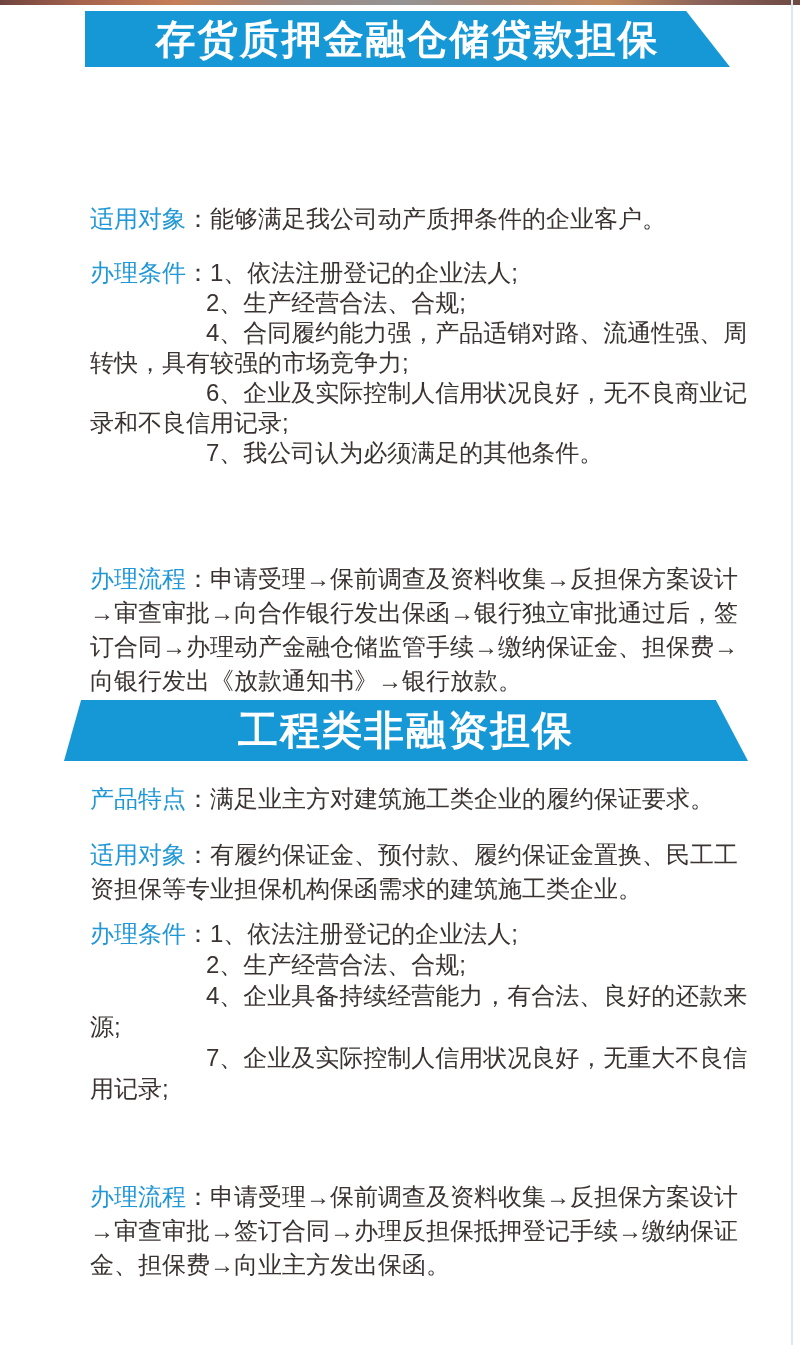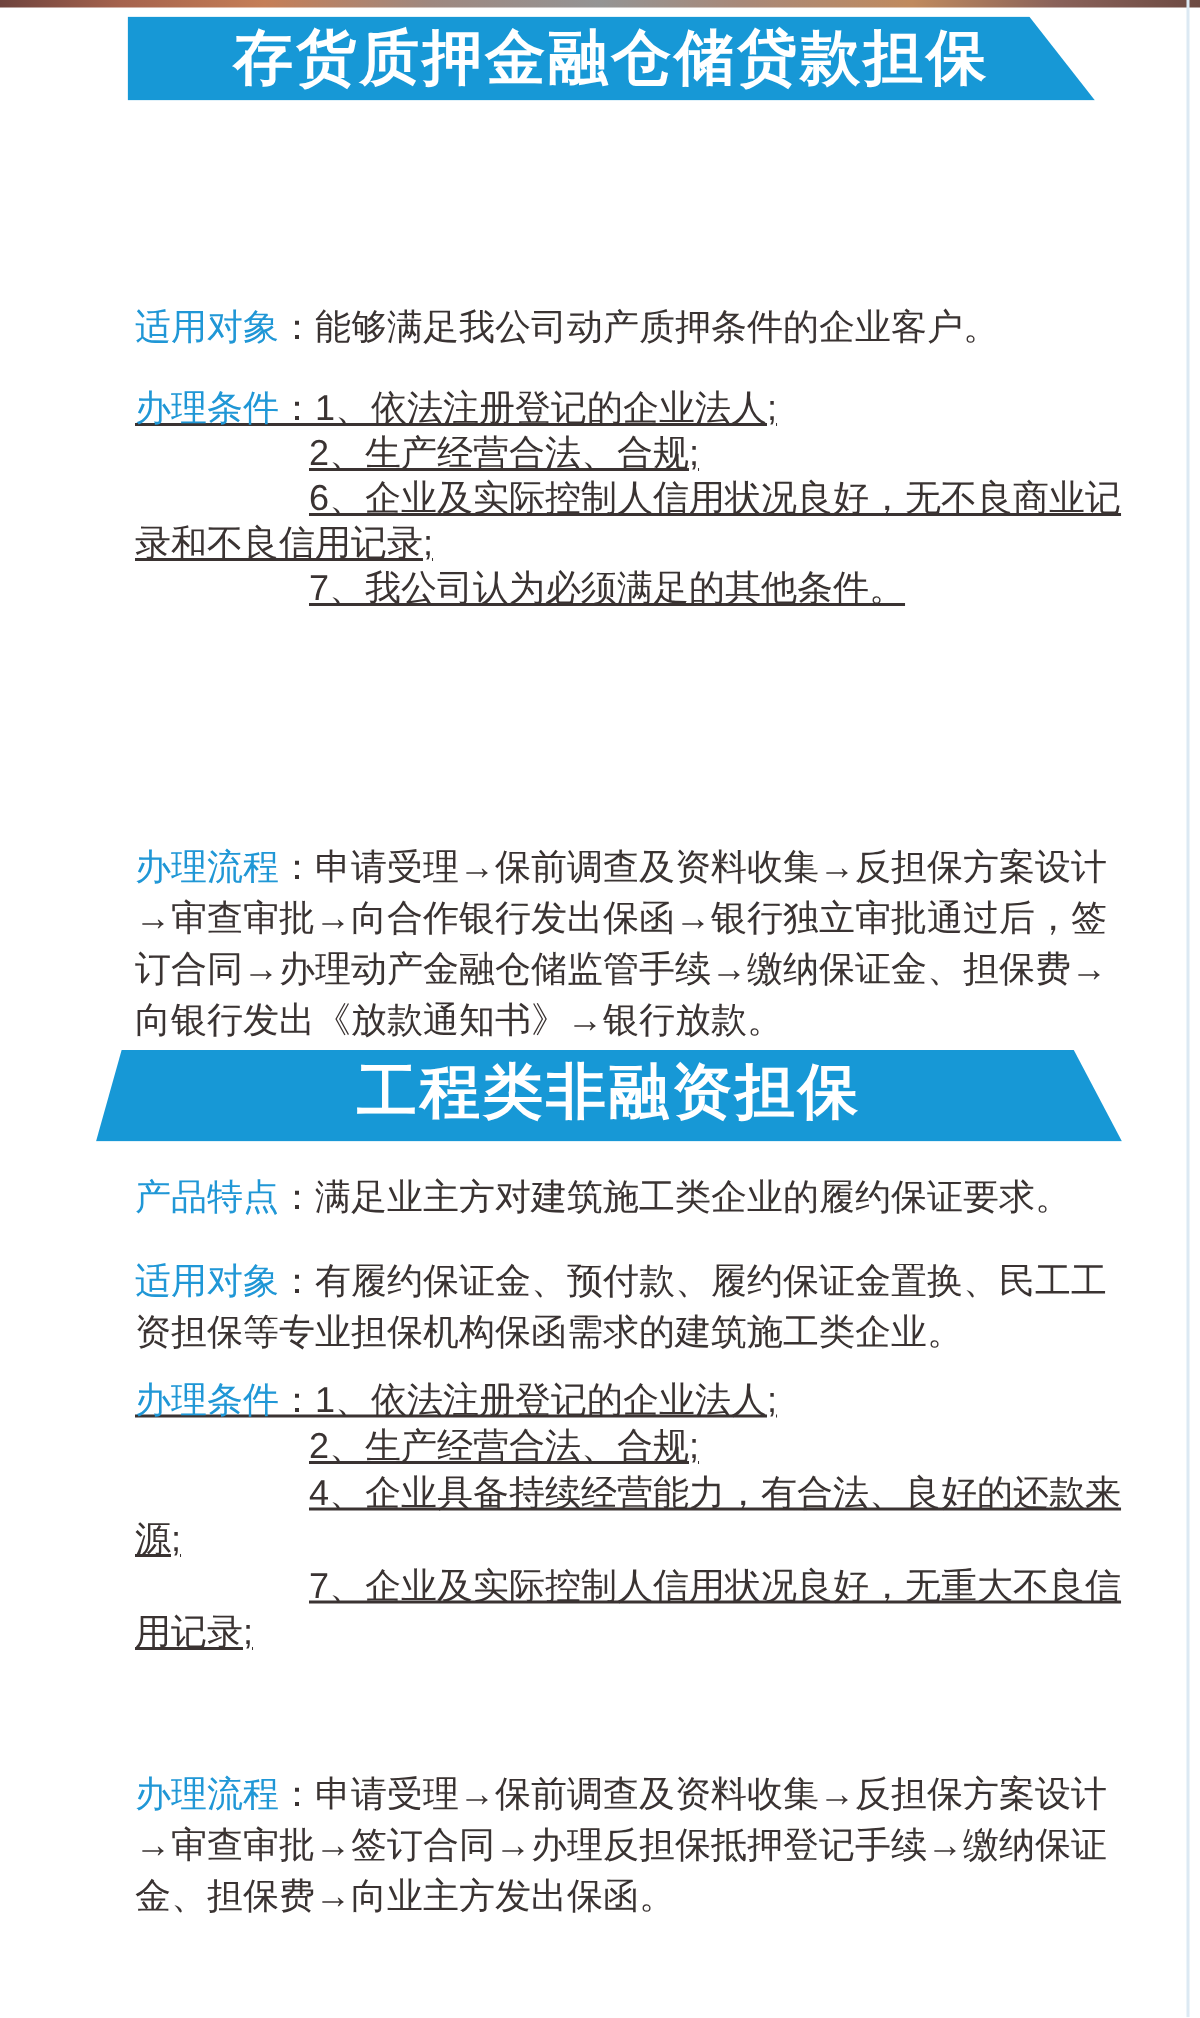--- a/index.html
+++ b/index.html
@@ -14,39 +14,39 @@
     background:linear-gradient(90deg,
       #6f443e 0%, #a5624d 10%, #c57e57 22%, #9e8880 36%,
       #949494 50%, #a88878 62%, #c08a5e 76%, #8a625a 88%, #6d4a42 100%);
   }
   .edge-line{
     position:absolute;top:0;right:7px;width:2px;height:1345px;
     background:#dce9f3;
   }
   .banner{
     position:absolute;background:#1798d6;
-    display:flex;justify-content:center;
+    display:flex;align-items:center;justify-content:center;
   }
   .banner-a{left:85px;top:11px;width:645px;height:56px;
     clip-path:polygon(0 0,93.2% 0,100% 100%,0 100%);}
   .banner-b{left:64px;top:700px;width:684px;height:61px;
     clip-path:polygon(2.5% 0,95.3% 0,100% 100%,0 100%);}
   .banner-title{
     margin:0;color:#ffffff;font-weight:bold;font-size:40px;
     letter-spacing:2px;white-space:nowrap;
   }
   .block{
     position:absolute;left:90px;width:665px;
     font-size:24px;line-height:34px;
   }
   .block p{margin:0;}
   .lbl{color:#2097d6;}
   .colon{color:#3a3332;}
   .txt{white-space:pre-wrap;}
-  .cond{line-height:31px;text-decoration:underline;}
+  .cond{line-height:31px;}
   .cond-tight{line-height:30px;}
   .item{text-indent:116px;white-space:pre-wrap;}
 </style>
 </head>
 <body>
 
 <div class="page">
 
   <div class="photo-strip"></div>
   <div class="edge-line"></div>
@@ -56,20 +56,22 @@
   </div>
 
 
   <div class="block" style="top:202px">
     <p><span class="lbl">适用对象</span><span class="colon">：</span><span class="txt">能够满足我公司动产质押条件的企业客户。</span></p>
   </div>
 
   <div class="block cond cond-tight" style="top:258px">
     <p><span class="lbl">办理条件</span><span class="colon">：</span><span class="txt">1、依法注册登记的企业法人;</span></p>
     <p class="item">2、生产经营合法、合规;</p>
+    <p class="item">4、合同履约能力强，产品适销对路、流通性强、周
+转快，具有较强的市场竞争力;</p>
     <p class="item">6、企业及实际控制人信用状况良好，无不良商业记
 录和不良信用记录;</p>
     <p class="item">7、我公司认为必须满足的其他条件。</p>
   </div>
 
   <div class="block" style="top:562px">
     <p><span class="lbl">办理流程</span><span class="colon">：</span><span class="txt">申请受理→保前调查及资料收集→反担保方案设计
 →审查审批→向合作银行发出保函→银行独立审批通过后，签
 订合同→办理动产金融仓储监管手续→缴纳保证金、担保费→
 向银行发出《放款通知书》→银行放款。</span></p>

